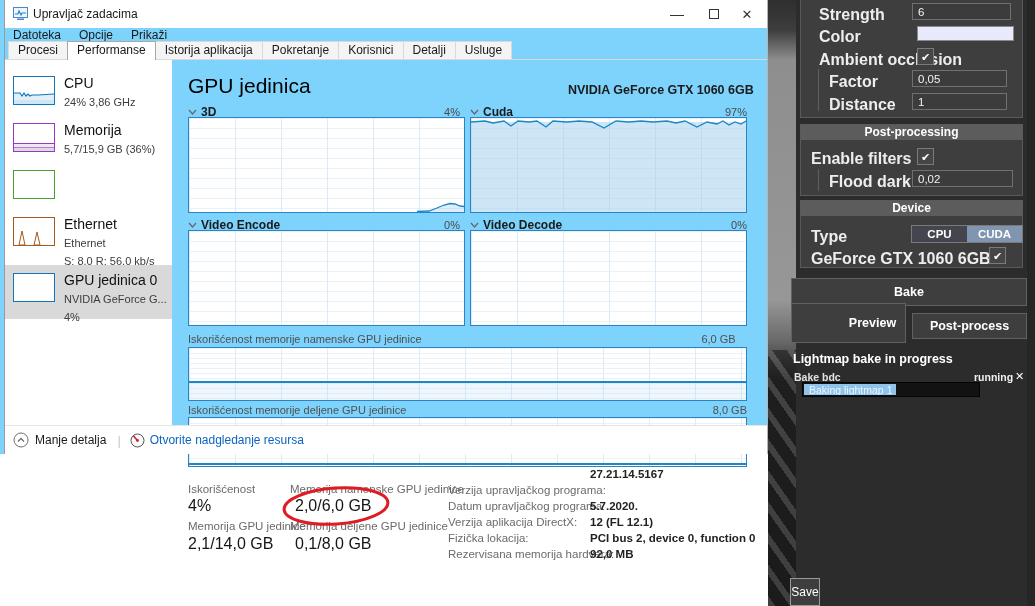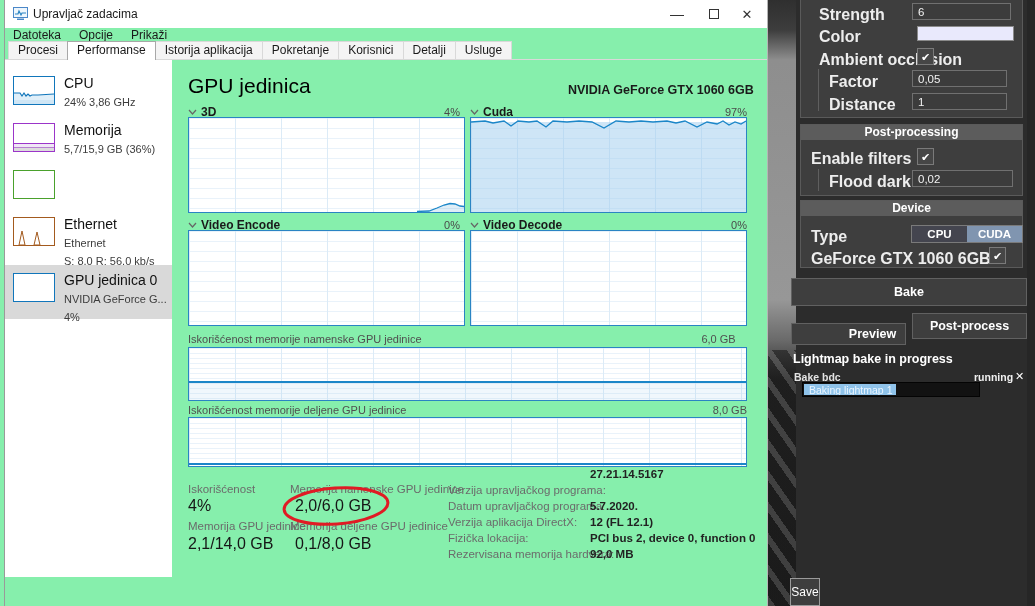--- a/index.html
+++ b/index.html
@@ -1,20 +1,20 @@
 <!DOCTYPE html>
 <html><head>
 <meta charset="utf-8">
 <style>
   * { margin:0; padding:0; box-sizing:border-box; }
   body { font-family:"Liberation Sans","DejaVu Sans",sans-serif; background:#1e1e1e; }
   .screen { position:relative; width:1035px; height:606px; overflow:hidden; background:#fff; }
 
   
-  .tm-window { position:absolute; left:0; top:0; width:768px; height:606px; background:#86efac; }
+  .tm-window { position:absolute; left:0; top:0; width:768px; height:454px; background:#7dd3fc; }
   .tm-left-edge { position:absolute; left:4px; top:0; bottom:0; width:1px; background:#9a9a9a; }
   .tm-right-edge { position:absolute; left:767px; top:0; bottom:0; width:1px; background:#b5b5b5; }
 
   .titlebar { position:absolute; left:5px; right:1px; top:0; height:28px; background:#fff; }
   .app-icon { position:absolute; left:8px; top:6px; }
   .win-title { position:absolute; left:28px; top:7px; font-size:12px; color:#1a1a1a; }
   .win-btn { position:absolute; top:0; width:40px; height:28px; display:flex; align-items:center; justify-content:center; color:#333; font-size:12px; }
   .win-btn.min { right:70px; font-size:14px; }
   .win-btn.max { right:33px; }
   .max-box { width:10px; height:10px; border:1px solid #333; }
@@ -265,20 +265,38 @@
     <div class="drv-value" style="left:590px;top:468px;">27.21.14.5167</div>
     <div class="drv-label" style="left:448px;top:500px;">Datum upravljačkog programa:</div>
     <div class="drv-value" style="left:590px;top:500px;">5.7.2020.</div>
     <div class="drv-label" style="left:448px;top:516px;">Verzija aplikacija DirectX:</div>
     <div class="drv-value" style="left:590px;top:516px;">12 (FL 12.1)</div>
     <div class="drv-label" style="left:448px;top:532px;">Fizička lokacija:</div>
     <div class="drv-value" style="left:590px;top:532px;">PCI bus 2, device 0, function 0</div>
     <div class="drv-label" style="left:448px;top:548px;">Rezervisana memorija hardvera:</div>
     <div class="drv-value" style="left:590px;top:548px;">92,0 MB</div>
 
+    <div class="tm-footer">
+      <span class="footer-less">
+        <svg width="16" height="16">
+            <circle cx="8" cy="8" r="7" fill="none" stroke="#707070"></circle>
+            <polyline points="5,9.5 8,6.5 11,9.5" fill="none" stroke="#707070" stroke-width="1.3"></polyline>
+          </svg>
+        <span>Manje detalja</span>
+      </span>
+      <span class="footer-sep">|</span>
+      <span class="footer-link">
+        <svg width="15" height="15">
+            <circle cx="7.5" cy="7.5" r="6.5" fill="#fafafa" stroke="#555"></circle>
+            <line x1="7.5" y1="7.5" x2="3.5" y2="3" stroke="#d3202a" stroke-width="1.6"></line>
+            <circle cx="7.5" cy="7.5" r="1.4" fill="#d3202a"></circle>
+          </svg>
+        <span>Otvorite nadgledanje resursa</span>
+      </span>
+    </div>
   </div>
 
   <div class="gap-strip"></div>
 
   <div class="panel">
 
     <div class="group" style="top:-2px;height:120px;">
       <div class="p-label" style="left:18px;top:7px;">Strength</div>
       <input class="p-input" style="left: 111px; top: 4px; width: 99px;" value="6">
       <div class="p-label" style="left:18px;top:29px;">Color</div>
@@ -306,21 +324,21 @@
       <div class="p-label" style="left:10px;top:27px;">Type</div>
       <div class="seg" style="left:110px;top:24px;">
         <span class="seg-opt">CPU</span>
         <span class="seg-opt sel">CUDA</span>
       </div>
       <div class="p-label" style="left:10px;top:49px;">GeForce GTX 1060 6GB</div>
       <div class="p-check" style="left:188px;top:46px;"><span>✔</span></div>
     </div>
 
     <button class="p-btn" style="left:-5px;top:278px;width:236px;height:28px;">Bake</button>
-    <button class="p-btn" style="left:-5px;top:323px;width:115px;height:22px;padding-left:48px;">Preview</button>
+    <button class="p-btn" style="left:-5px;top:303px;width:115px;height:40px;padding-left:48px;">Preview</button>
     <button class="p-btn" style="left:116px;top:313px;width:115px;height:26px;">Post-process</button>
 
     <div class="bake-title" style="left:-3px;top:352px;text-align:center;">Lightmap bake in progress</div>
     <div class="job-name" style="left:-2px;top:371px;">Bake bdc</div>
     <div class="job-state" style="left:178px;top:371px;">running</div>
     <div class="job-close" style="left:219px;top:370px;">✕</div>
     <div class="pbar" style="left:6px;top:382px;width:178px;height:15px;">
       <div class="pbar-fill" style="width:52%;">
         <div class="pbar-text">Baking lightmap 1 of 1</div>
       </div>

